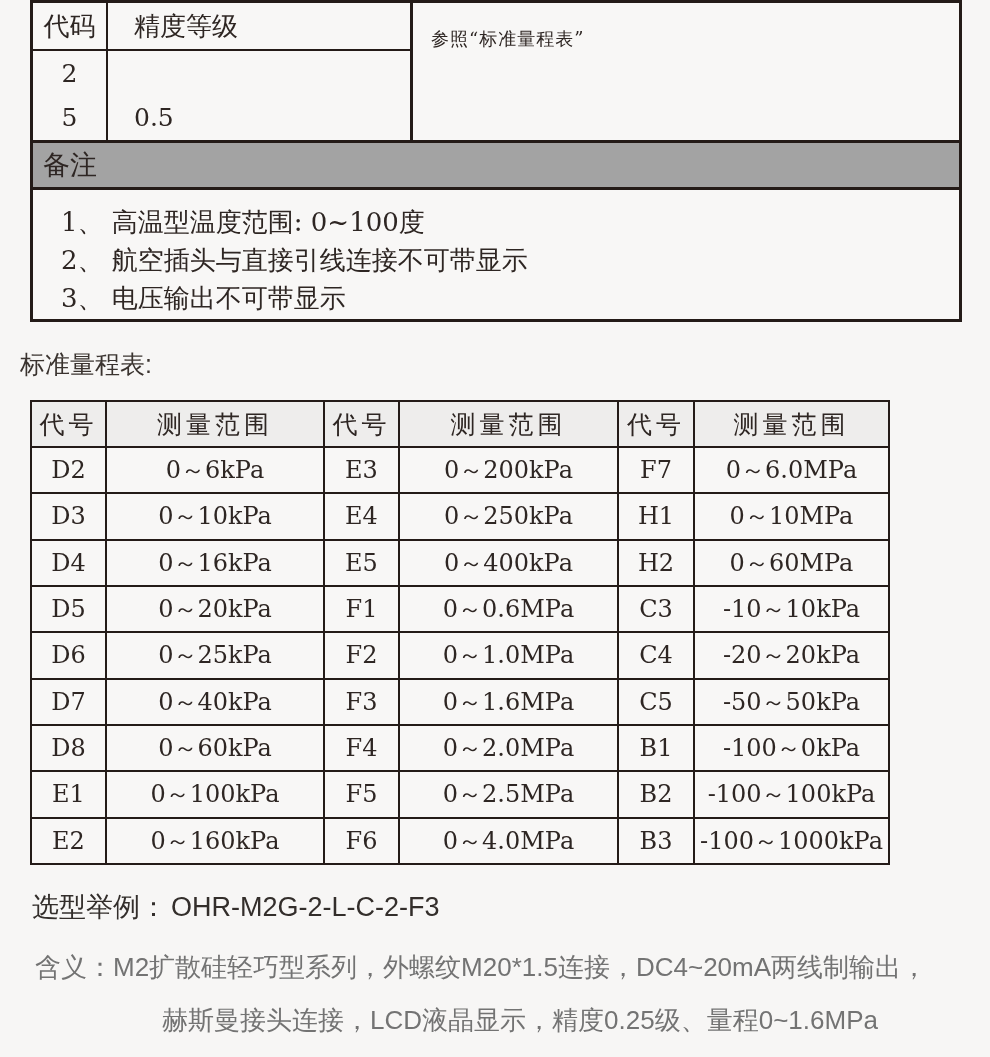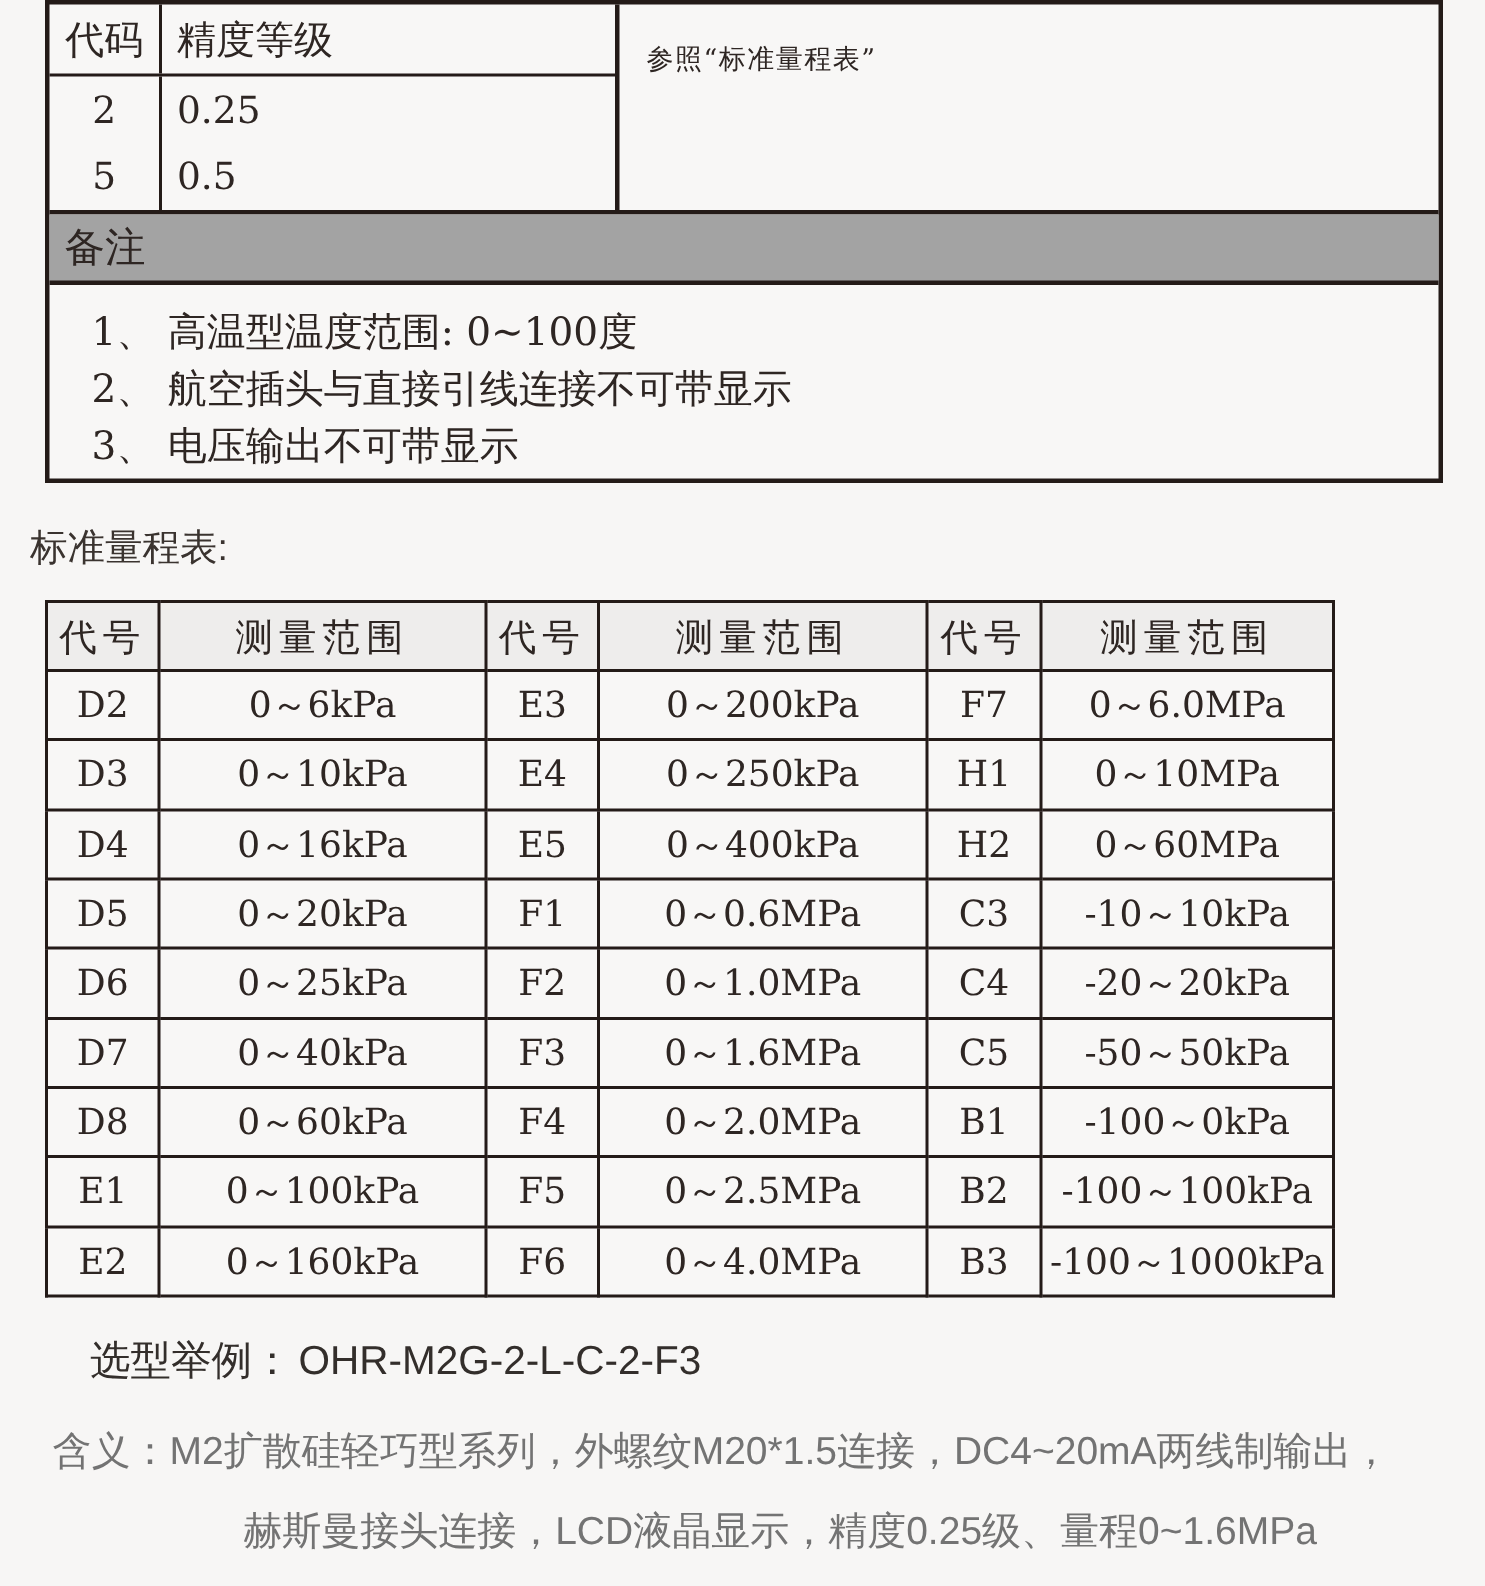--- a/index.html
+++ b/index.html
@@ -52,21 +52,21 @@
     box-sizing: border-box;
     display: flex;
     align-items: center;
     justify-content: center;
     flex-shrink: 0;
   }
   .acc-col-grade {
     flex: 1;
     display: flex;
     align-items: center;
-    padding-left: 10px;
+    padding-left: 26px;
   }
   .acc-row {
     flex: 1;
     display: flex;
     font-size: 25px;
   }
   .upper-right {
     flex: 1;
     padding: 24px 0 0 18px;
     font-size: 18px;
@@ -129,21 +129,20 @@
   .col-code3 { width: 76px; }
   .col-range3 { width: 195px; }
 
   
   .example-line {
     left: 32px; top: 889px;
     font-family: "Liberation Sans", sans-serif;
     font-size: 27px;
     color: #332e2b;
     white-space: nowrap;
-    margin-left: 28px;
   }
   .example-line .code { margin-left: 4px; }
   .meaning-block {
     left: 35px; top: 941px;
     font-family: "Liberation Sans", sans-serif;
     font-size: 26px;
     color: #737373;
     display: flex;
     line-height: 53px;
     white-space: nowrap;
@@ -155,21 +154,20 @@
 
 <div class="abs top-table">
   <div class="upper">
     <div class="upper-left">
       <div class="acc-header">
         <div class="acc-col-code">代码</div>
         <div class="acc-col-grade">精度等级</div>
       </div>
       <div class="acc-row">
         <div class="acc-col-code" style="border-right:2.5px solid #241b18;">2</div>
-        <div class="acc-col-grade">0.25</div>
       </div>
       <div class="acc-row">
         <div class="acc-col-code" style="border-right:2.5px solid #241b18;">5</div>
         <div class="acc-col-grade">0.5</div>
       </div>
     </div>
     <div class="upper-right">参照“标准量程表”</div>
   </div>
   <div class="remarks-header">备注</div>
   <div class="remarks-body">

